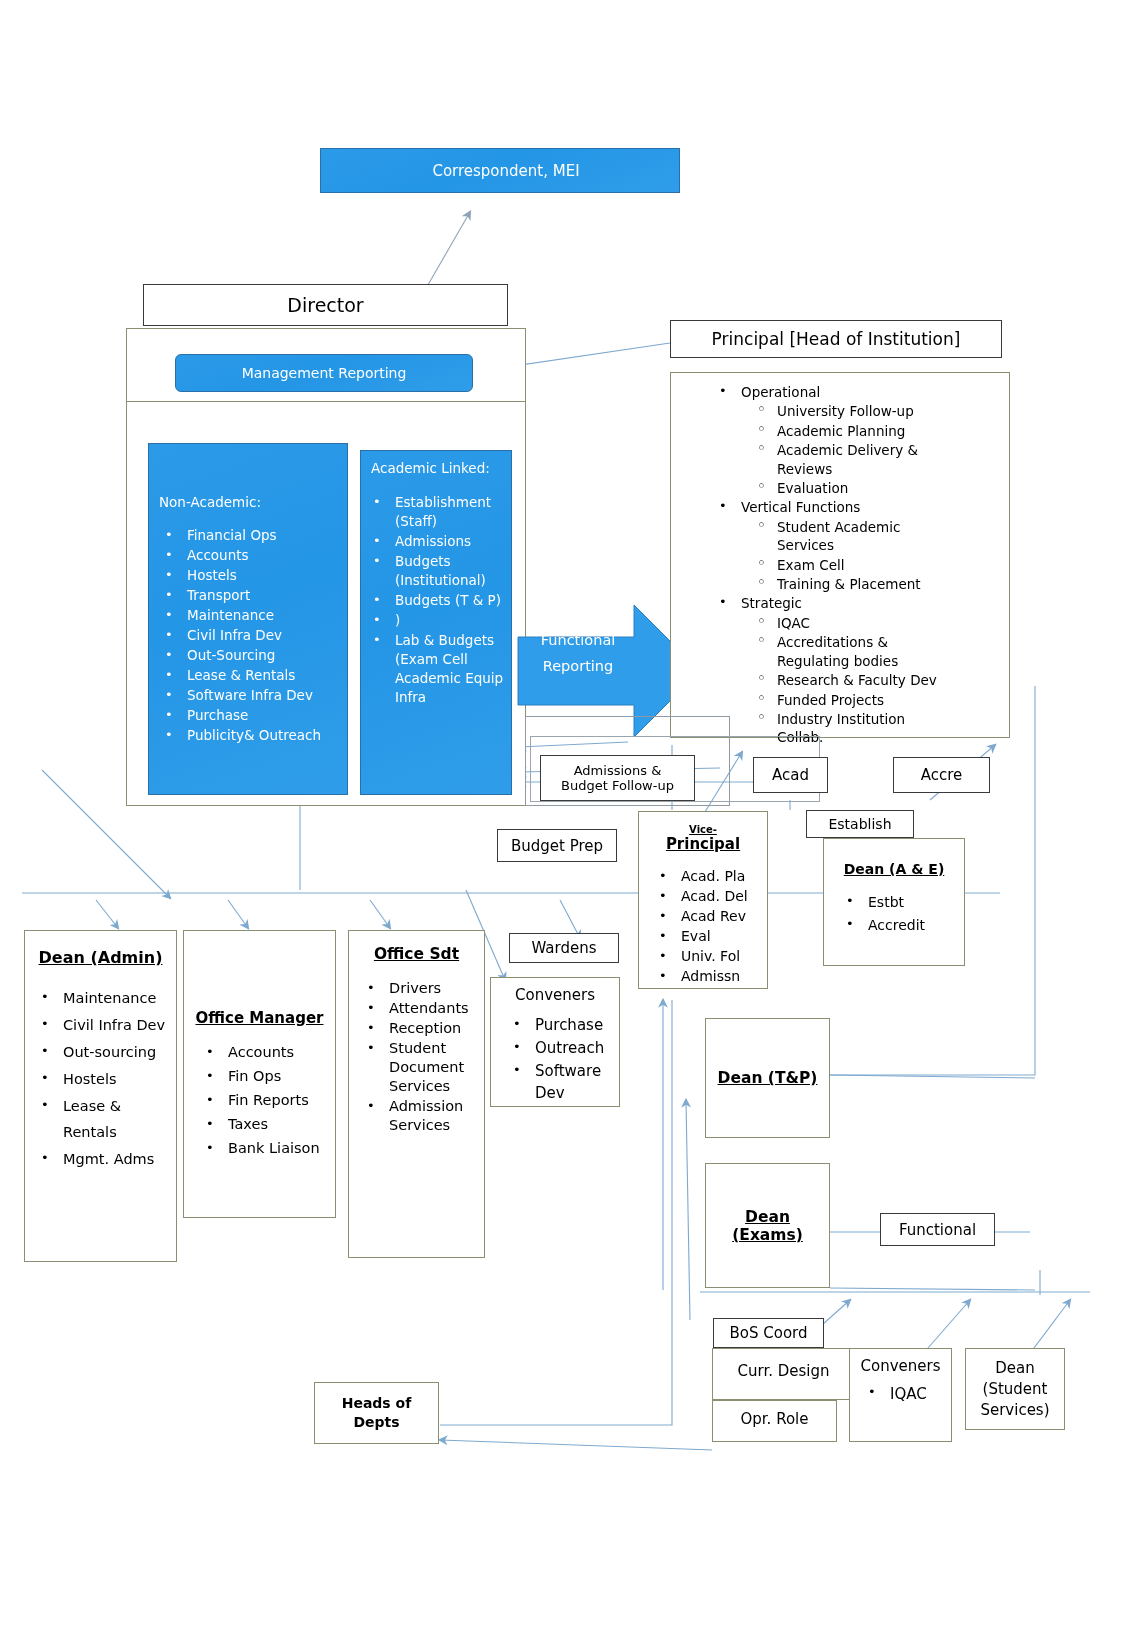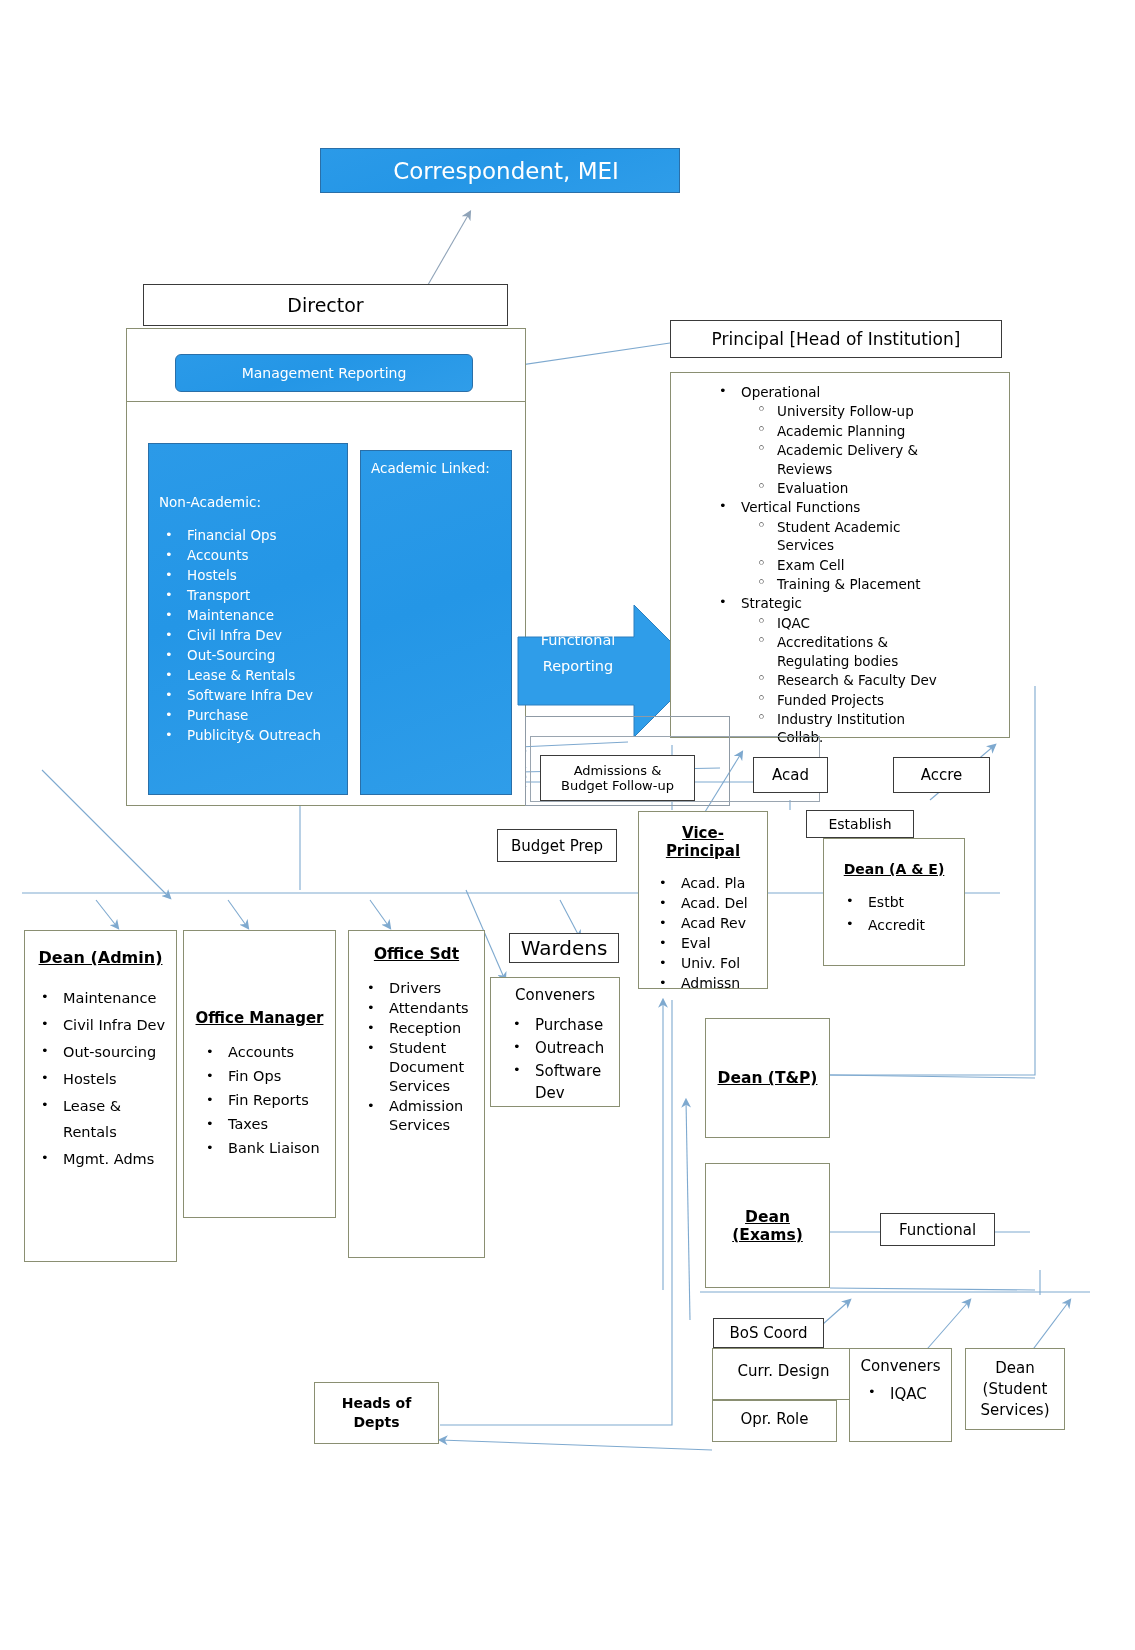--- a/index.html
+++ b/index.html
@@ -80,21 +80,21 @@
       <path d="M700,1292 L1090,1292"></path>
       <path d="M760,1380 L850,1300" marker-end="url(#ah)"></path>
       <path name="a" d="M900,1380 L970,1300" marker-end="url(#ah)"></path>
       <path d="M1010,1380 L1070,1300" marker-end="url(#ah)"></path>
 
       <path d="M672,1000 L672,1425 L440,1425"></path>
       <path d="M712,1450 L440,1440" marker-end="url(#ah)"></path>
     </g>
   </svg>
 
-  <div class="box blue ctr" style="left:320px;top:148px;width:360px;height:45px;font-size:23px;padding-left:12px;">
+  <div class="box blue ctr" style="left:320px;top:148px;width:360px;height:45px;font-size:15px;padding-left:12px;">
     <span>Correspondent, MEI</span>
   </div>
 
   <div class="box thin ctr" style="left:143px;top:284px;width:365px;height:42px;font-size:19px;">
     <span>Director</span>
   </div>
 
   <div class="box olive" style="left:126px;top:328px;width:400px;height:478px;"></div>
   <div class="box olive" style="left:126px;top:328px;width:400px;height:74px;border-bottom:1px solid #8a8f72;"></div>
 
@@ -114,20 +114,28 @@
       <li>Out-Sourcing</li>
       <li>Lease &amp; Rentals</li>
       <li>Software Infra Dev</li>
       <li>Purchase</li>
       <li>Publicity&amp; Outreach</li>
     </ul>
   </div>
 
   <div class="box blue" style="left:360px;top:450px;width:152px;height:345px;font-size:13.5px;">
     <div style="position:absolute;left:10px;top:9px;">Academic Linked:</div>
+    <ul style="position:absolute;left:4px;top:42px;right:3px;line-height:19px;">
+      <li>Establishment (Staff)</li>
+      <li>Admissions</li>
+      <li>Budgets (Institutional)</li>
+      <li>Budgets (T &amp; P)</li>
+      <li>)</li>
+      <li>Lab &amp; Budgets (Exam Cell Academic Equip Infra</li>
+    </ul>
   </div>
 
   <svg width="220" height="200" style="left:518px;top:595px;">
     <path d="M0,42 L116,42 L116,10 L182,76 L116,142 L116,110 L0,110 Z" fill="#2f9de9" stroke="#2a7fc0" stroke-width="1"></path>
   </svg>
   <div class="lbl" style="left:528px;top:627px;width:100px;text-align:center;color:#fff;font-size:14.5px;line-height:26px;">
     <div>Functional</div>
     <div>Reporting</div>
   </div>
 
@@ -177,21 +185,21 @@
 
   <div class="box thin ctr" style="left:806px;top:810px;width:108px;height:28px;font-size:14px;">
     <span>Establish</span>
   </div>
 
   <div class="box thin ctr" style="left:497px;top:829px;width:120px;height:33px;font-size:15px;">
     <span>Budget Prep</span>
   </div>
 
   <div class="box olive" style="left:638px;top:811px;width:130px;height:178px;font-size:14px;">
-    <div class="ttl" style="margin-top:12px;font-size:15px;">Vice-</div>
+    <div class="ttl" style="margin-top:12px;font-size:10px;">Vice-</div>
     <div class="ttl" style="font-size:15px;">Principal</div>
     <ul style="margin-top:14px;margin-left:12px;line-height:19px;">
       <li>Acad. Pla</li>
       <li>Acad. Del</li>
       <li>Acad Rev</li>
       <li>Eval</li>
       <li>Univ. Fol</li>
       <li>Admissn</li>
     </ul>
   </div>
@@ -231,21 +239,21 @@
     <div class="ttl" style="margin-top:14px;font-size:15.5px;">Office Sdt</div>
     <ul style="margin-top:16px;margin-left:10px;line-height:19px;">
       <li>Drivers</li>
       <li>Attendants</li>
       <li>Reception</li>
       <li style="max-width:88px;">Student Document Services</li>
       <li style="max-width:88px;">Admission Services</li>
     </ul>
   </div>
 
-  <div class="box thin ctr" style="left:509px;top:933px;width:110px;height:30px;font-size:20px;">
+  <div class="box thin ctr" style="left:509px;top:933px;width:110px;height:30px;font-size:15px;">
     <span>Wardens</span>
   </div>
 
   <div class="box olive" style="left:490px;top:977px;width:130px;height:130px;font-size:15px;">
     <div style="text-align:center;margin-top:8px;">Conveners</div>
     <ul style="margin-top:10px;margin-left:14px;line-height:22px;">
       <li>Purchase</li>
       <li>Outreach</li>
       <li style="max-width:72px;">Software Dev</li>
     </ul>

